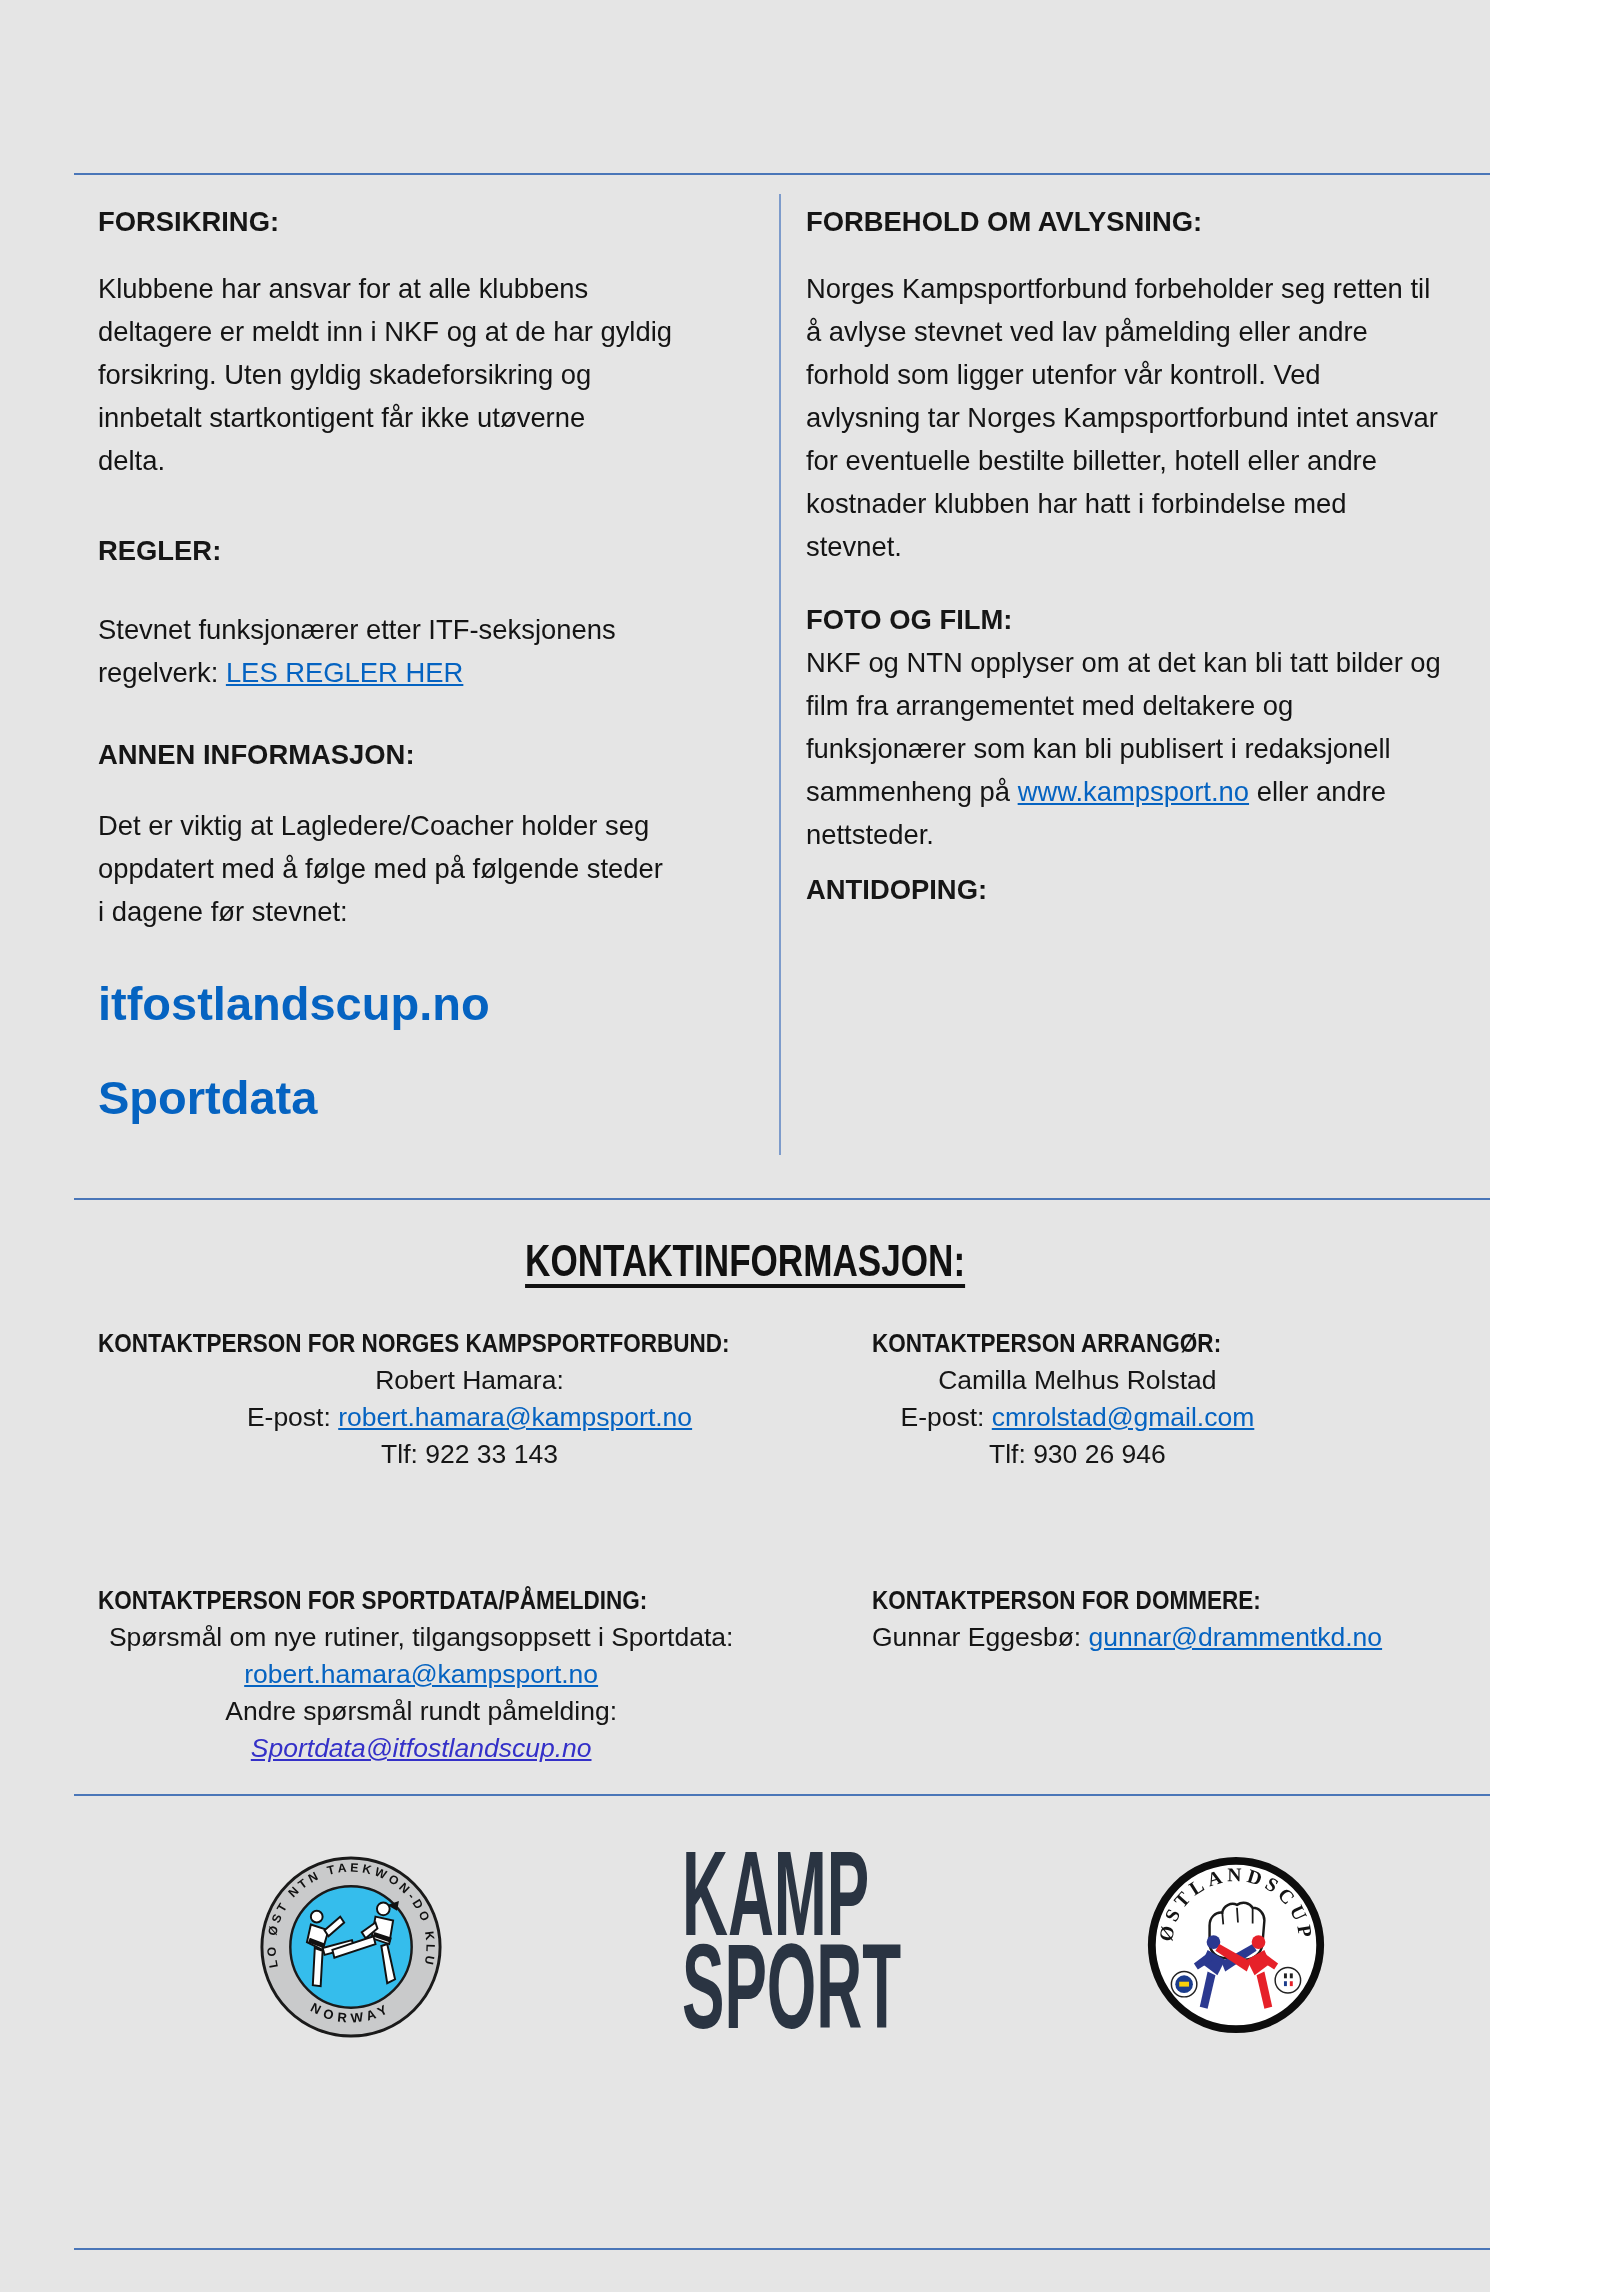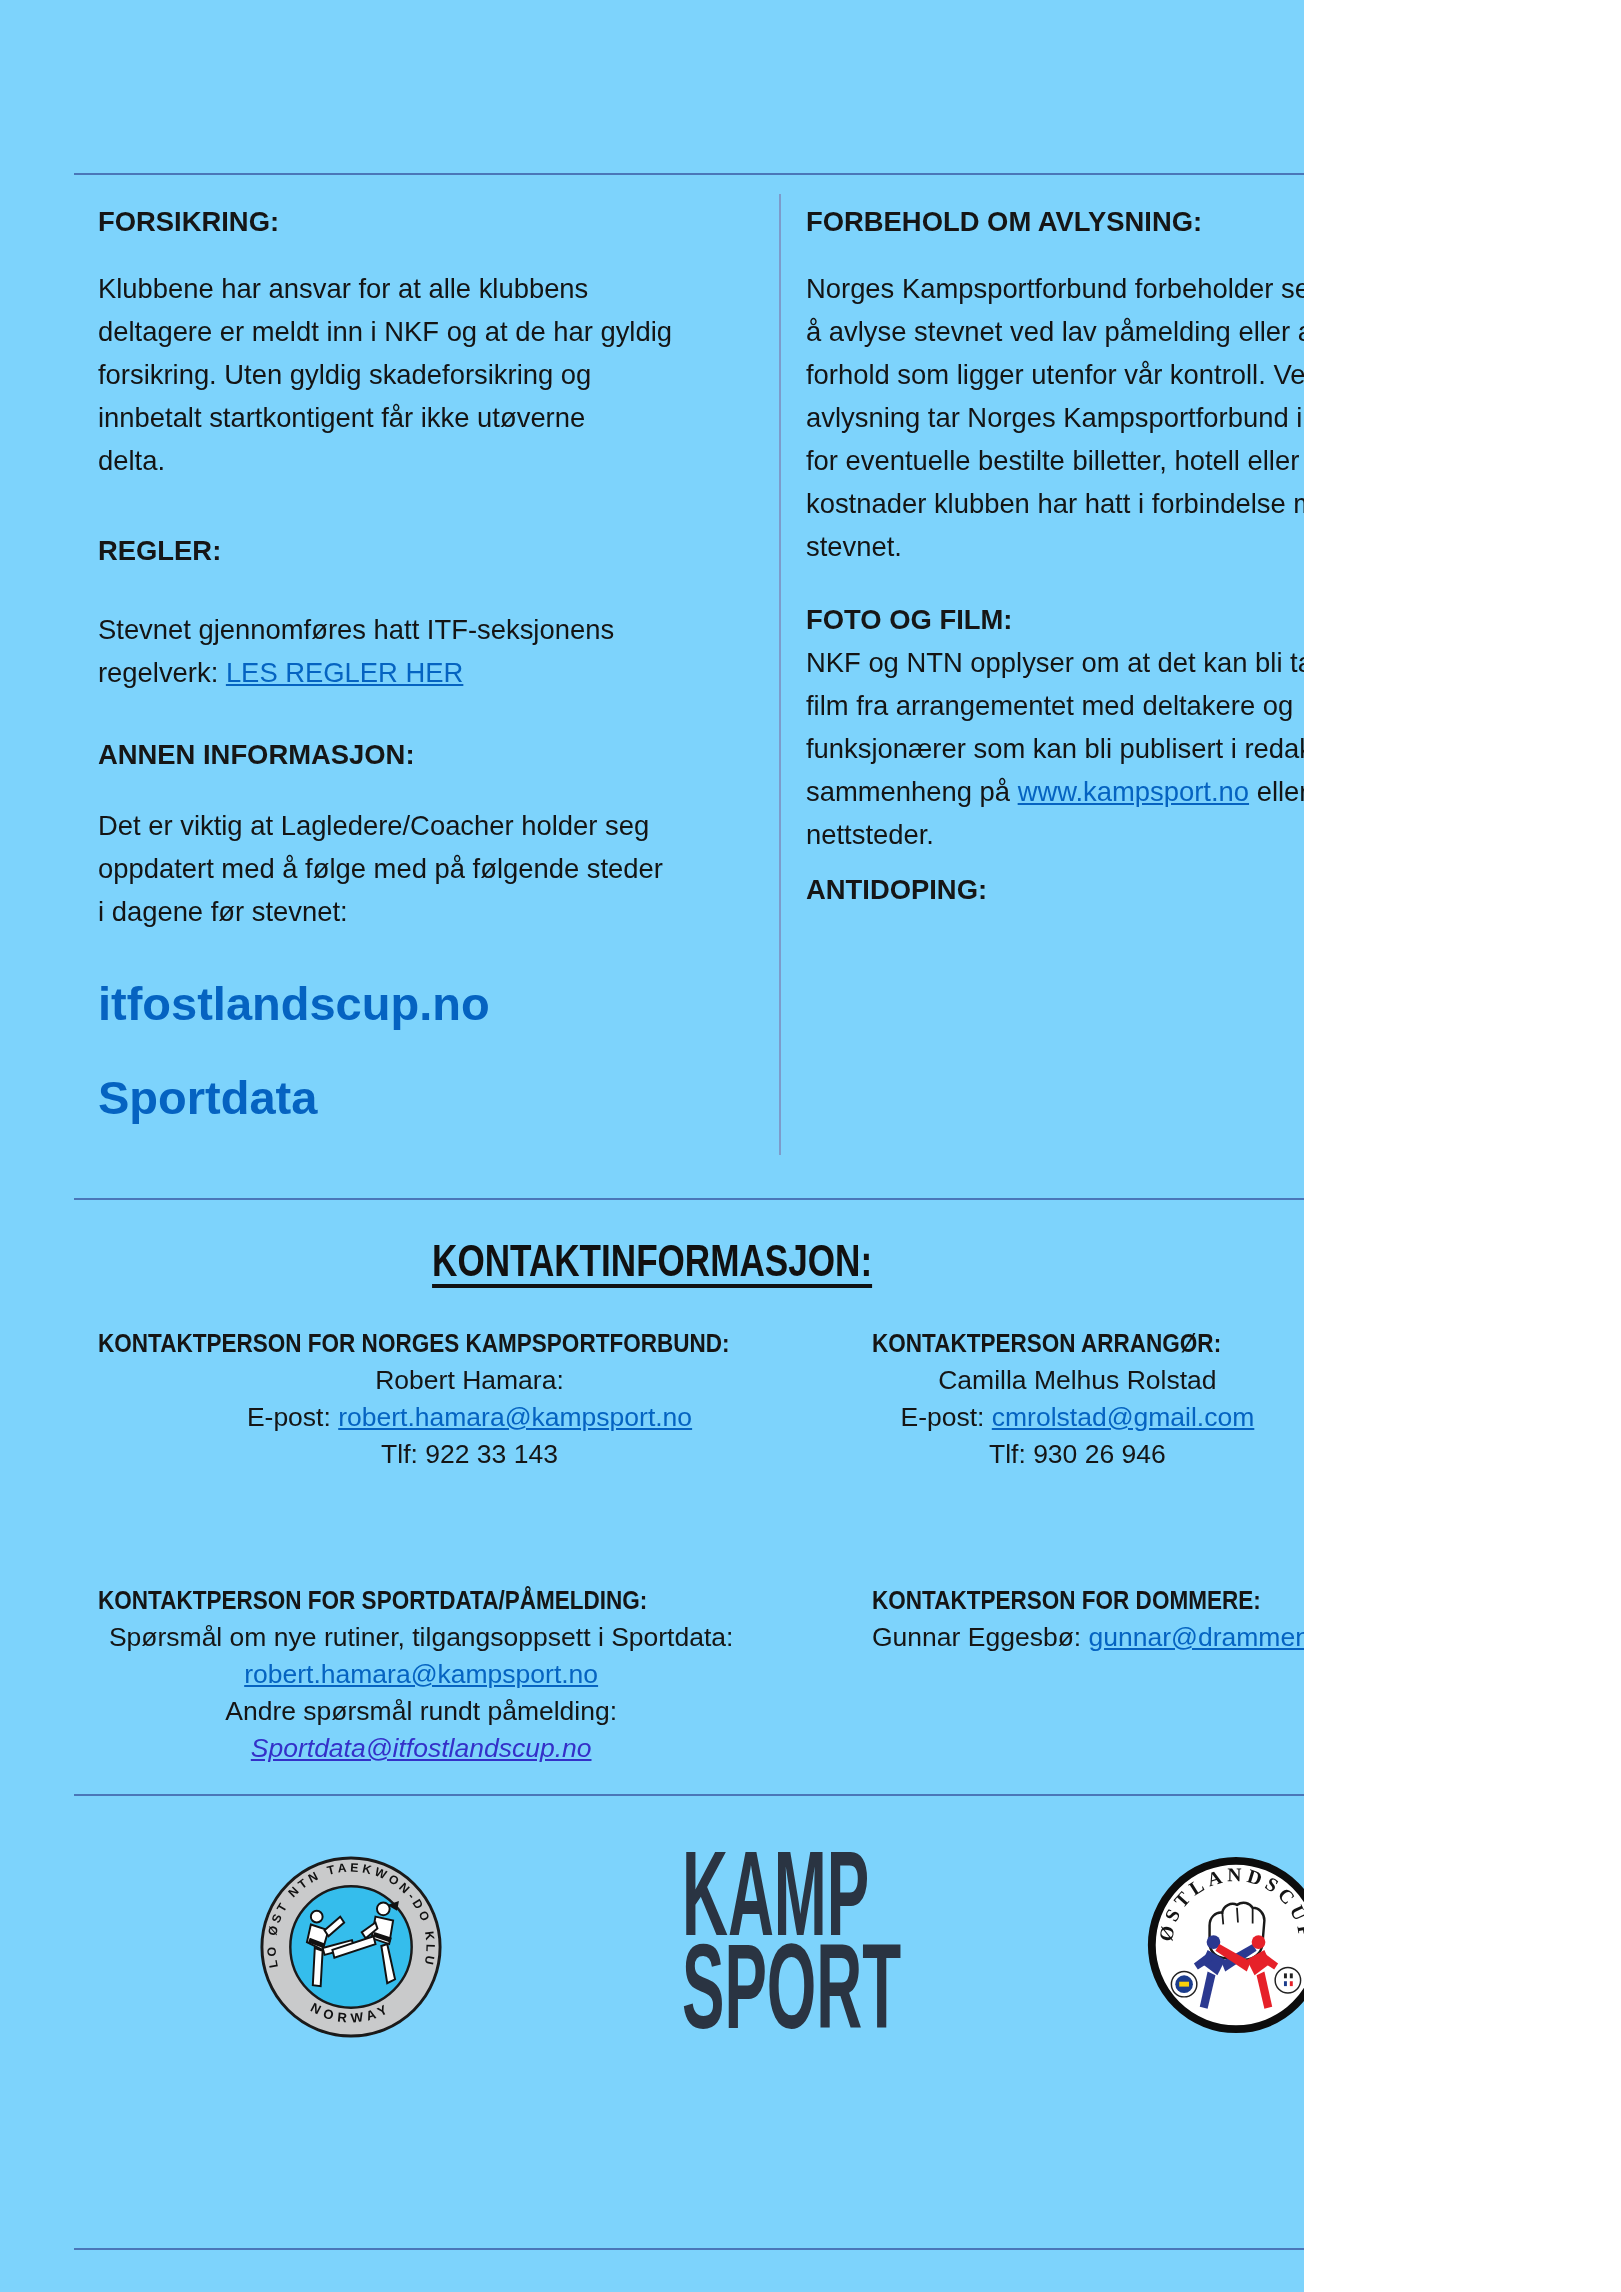--- a/index.html
+++ b/index.html
@@ -1,16 +1,16 @@
 <!DOCTYPE html>
 <html><head>
 <meta charset="utf-8">
 <style>
   html,body{margin:0;padding:0;background:#ffffff;}
-  .page{position:relative;width:1304px;height:2293px;background:#7dd3fc;overflow:hidden;
+  .page{position:relative;width:1490px;height:2293px;background:#e5e5e5;overflow:hidden;
         font-family:"Liberation Sans",sans-serif;color:#141414;}
   .hrule{position:absolute;left:74px;width:1457px;height:2px;background:#4A76B8;}
   .vrule{position:absolute;left:779px;top:194px;width:2px;height:961px;background:#7D9BCB;}
   .sec{position:absolute;font-size:27.4px;line-height:43px;}
   .sec h3{margin:0;font-size:27.4px;line-height:43px;font-weight:700;color:#161616;}
   .pre{white-space:pre-line;margin:0;}
   .lcol{left:98px;width:735px;}
   .rcol{left:806px;width:760px;}
   a.lnk{color:#0563C1;text-decoration:underline;cursor:pointer;}
   a.lnk.bold{font-weight:400;}
@@ -49,21 +49,21 @@
 deltagere er meldt inn i NKF og at de har gyldig
 forsikring. Uten gyldig skadeforsikring og
 innbetalt startkontigent får ikke utøverne
 delta.</p>
   </div>
 
   <div class="sec lcol" style="top:529px;">
     <h3>REGLER:</h3>
   </div>
   <div class="sec lcol" style="top:608px;">
-    <p class="pre"><span>Stevnet gjennomføres hatt ITF-seksjonens
+    <p class="pre"><span>Stevnet funksjonærer etter ITF-seksjonens
 regelverk: </span><a class="lnk bold">LES REGLER HER</a></p>
   </div>
 
   <div class="sec lcol" style="top:733px;">
     <h3>ANNEN INFORMASJON:</h3>
   </div>
   <div class="sec lcol" style="top:804px;">
     <p class="pre">Det er viktig at Lagledere/Coacher holder seg
 oppdatert med å følge med på følgende steder
 i dagene før stevnet:</p>

